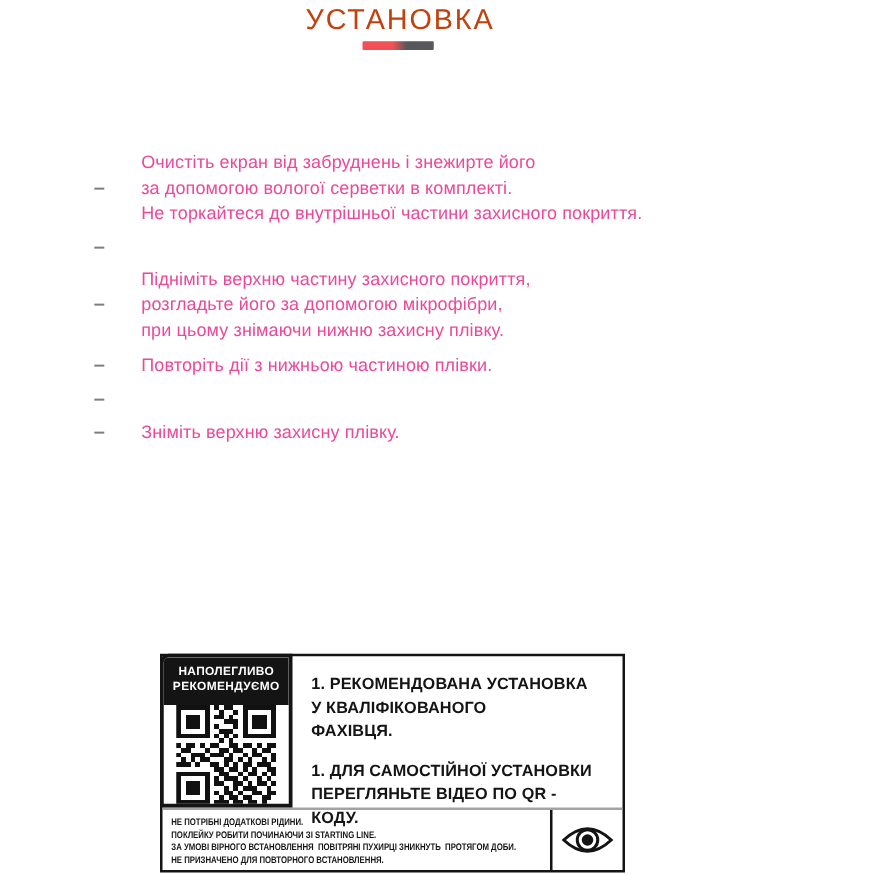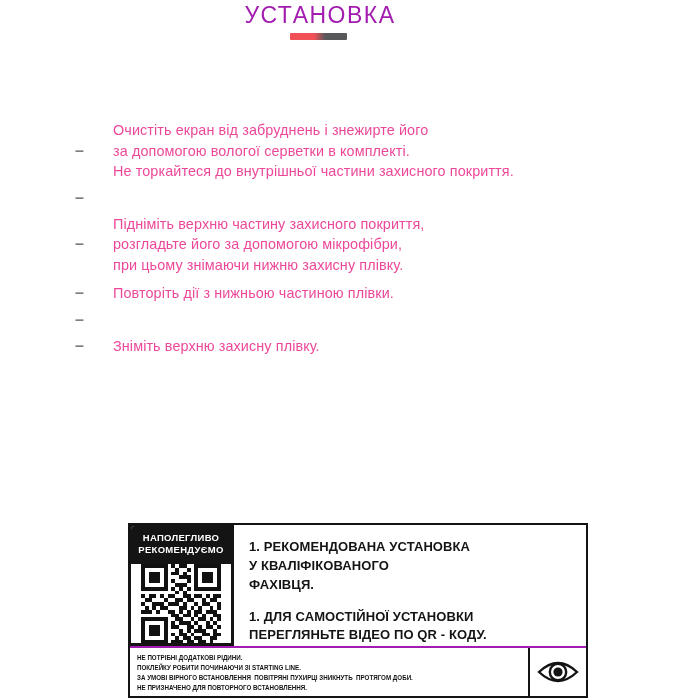--- a/index.html
+++ b/index.html
@@ -4,21 +4,21 @@
 <style>
   * { margin: 0; padding: 0; box-sizing: border-box; }
   html, body { width: 700px; height: 700px; background: #ffffff; overflow: hidden; }
   body { font-family: "Liberation Sans", sans-serif; position: relative; }
 
   
   .page-title {
     position: absolute; top: 2px; left: 0; width: 640px;
     text-align: center;
     font-size: 23px; font-weight: 500; letter-spacing: 1.5px;
-    color: #a21caf;
+    color: #c2410c;
   }
   .accent-bar {
     position: absolute; top: 33px; left: 290px;
     width: 57px; height: 7px; border-radius: 1px;
     background: linear-gradient(90deg, #f15156 0%, #f15156 42%, #58585a 62%, #58585a 100%);
   }
 
   
   .instructions {
     position: absolute; top: 120px; left: 75px; width: 580px;
@@ -33,21 +33,21 @@
   }
   .instruction-text {
     white-space: pre-line;
     color: #ec4899; font-size: 14.4px; line-height: 20.5px;
     letter-spacing: 0.1px;
   }
 
   
   .rec-box {
     position: absolute; left: 128px; top: 523px;
-    width: 460px; height: 175px;
+    width: 372px; height: 175px;
     border: 2px solid #141414; background: #fff;
     display: flex; flex-direction: column;
   }
   .rec-top { position: relative; flex: 1; }
   .qr-panel {
     position: absolute; left: -2px; top: -2px; bottom: 0;
     width: 106px;
     border: 3px solid #141414; border-radius: 7px 0 0 0;
     display: flex; flex-direction: column; overflow: hidden;
     background: #fff;
@@ -66,21 +66,21 @@
     padding: 13px 12px 0 15px;
   }
   .rec-point {
     white-space: pre-line;
     color: #141414; font-size: 13px; font-weight: 700;
     line-height: 1.45; letter-spacing: 0.1px;
     margin-bottom: 13px;
   }
 
   .rec-bottom {
-    flex: 0 0 49px; border-top: 2px solid #a21caf;
+    flex: 0 0 49px; border-top: 2px solid #a3a3a3;
     display: flex;
   }
   .footnotes-cell { flex: 1; overflow: hidden; padding: 5px 2px 3px 7px; }
   .footnotes-text {
     white-space: pre; color: #141414;
     font-size: 7.6px; font-weight: 700; line-height: 10px;
     transform: scaleX(0.82); transform-origin: left top;
   }
   .eye-cell {
     flex: 0 0 58px; border-left: 2px solid #141414;

